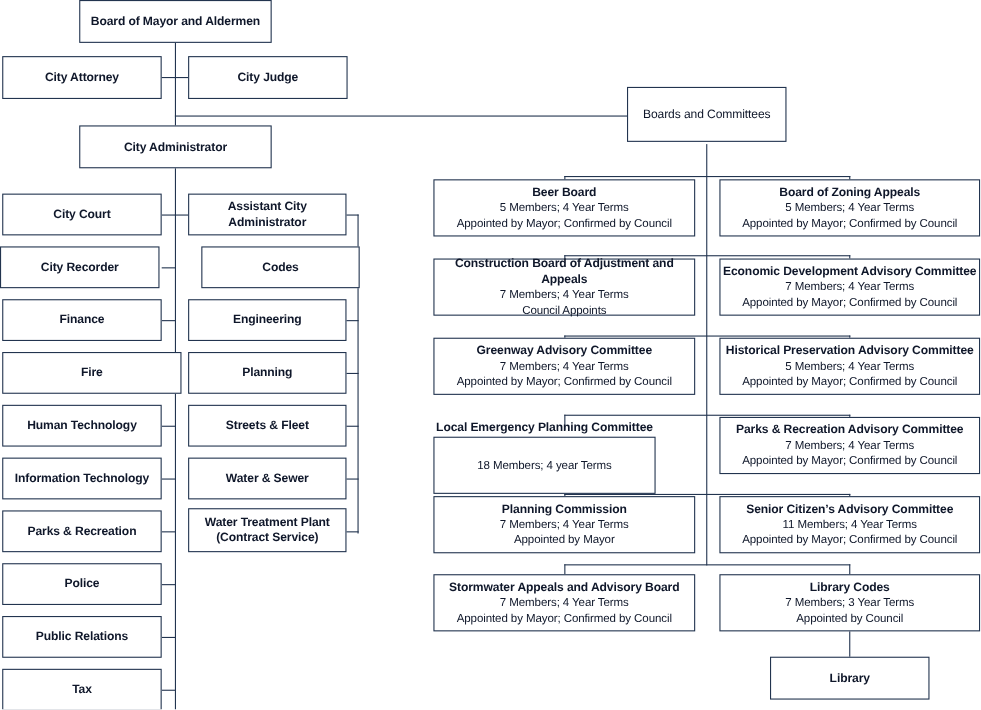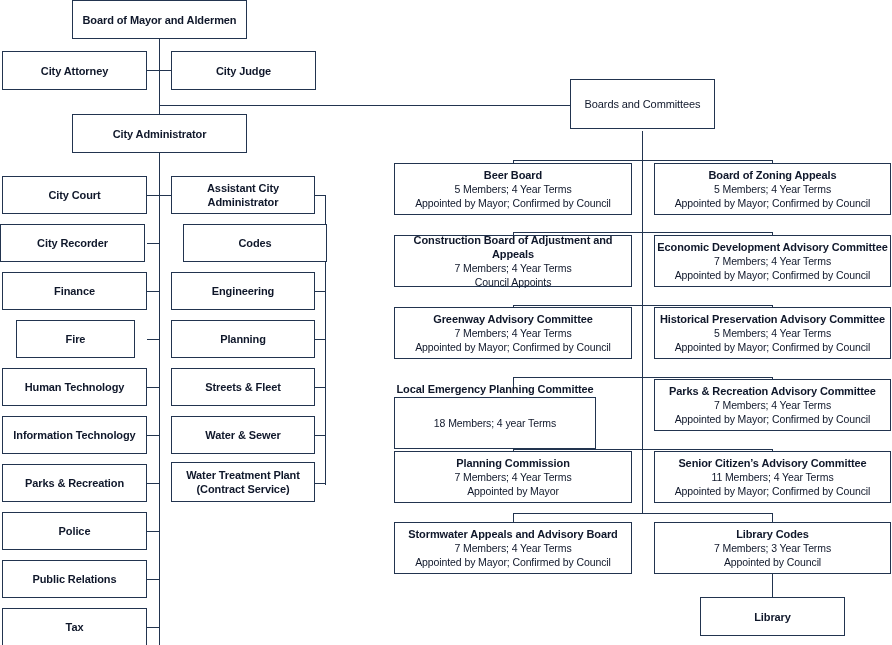--- a/index.html
+++ b/index.html
@@ -138,21 +138,21 @@
 
   <div class="box" style="left:2px; top:176px; width:145px; height:38px;">
     <span class="title">City Court</span>
   </div>
   <div class="box" style="left:0; top:224px; width:145px; height:38px;">
     <span class="title">City Recorder</span>
   </div>
   <div class="box" style="left:2px; top:272px; width:145px; height:38px;">
     <span class="title">Finance</span>
   </div>
-  <div class="box" style="left:16px; top:320px; width:119px; height:38px;text-align:center;">
+  <div class="box" style="left:2px; top:320px; width:163px; height:38px;text-align:center;">
     <span class="title">Fire</span>
   </div>
   <div class="box" style="left:2px; top:368px; width:145px; height:38px;">
     <span class="title">Human Technology</span>
   </div>
   <div class="box" style="left:2px; top:416px; width:145px; height:38px;">
     <span class="title">Information Technology</span>
   </div>
   <div class="box" style="left:2px; top:512px; width:145px; height:38px;">
     <span class="title">Police</span>

